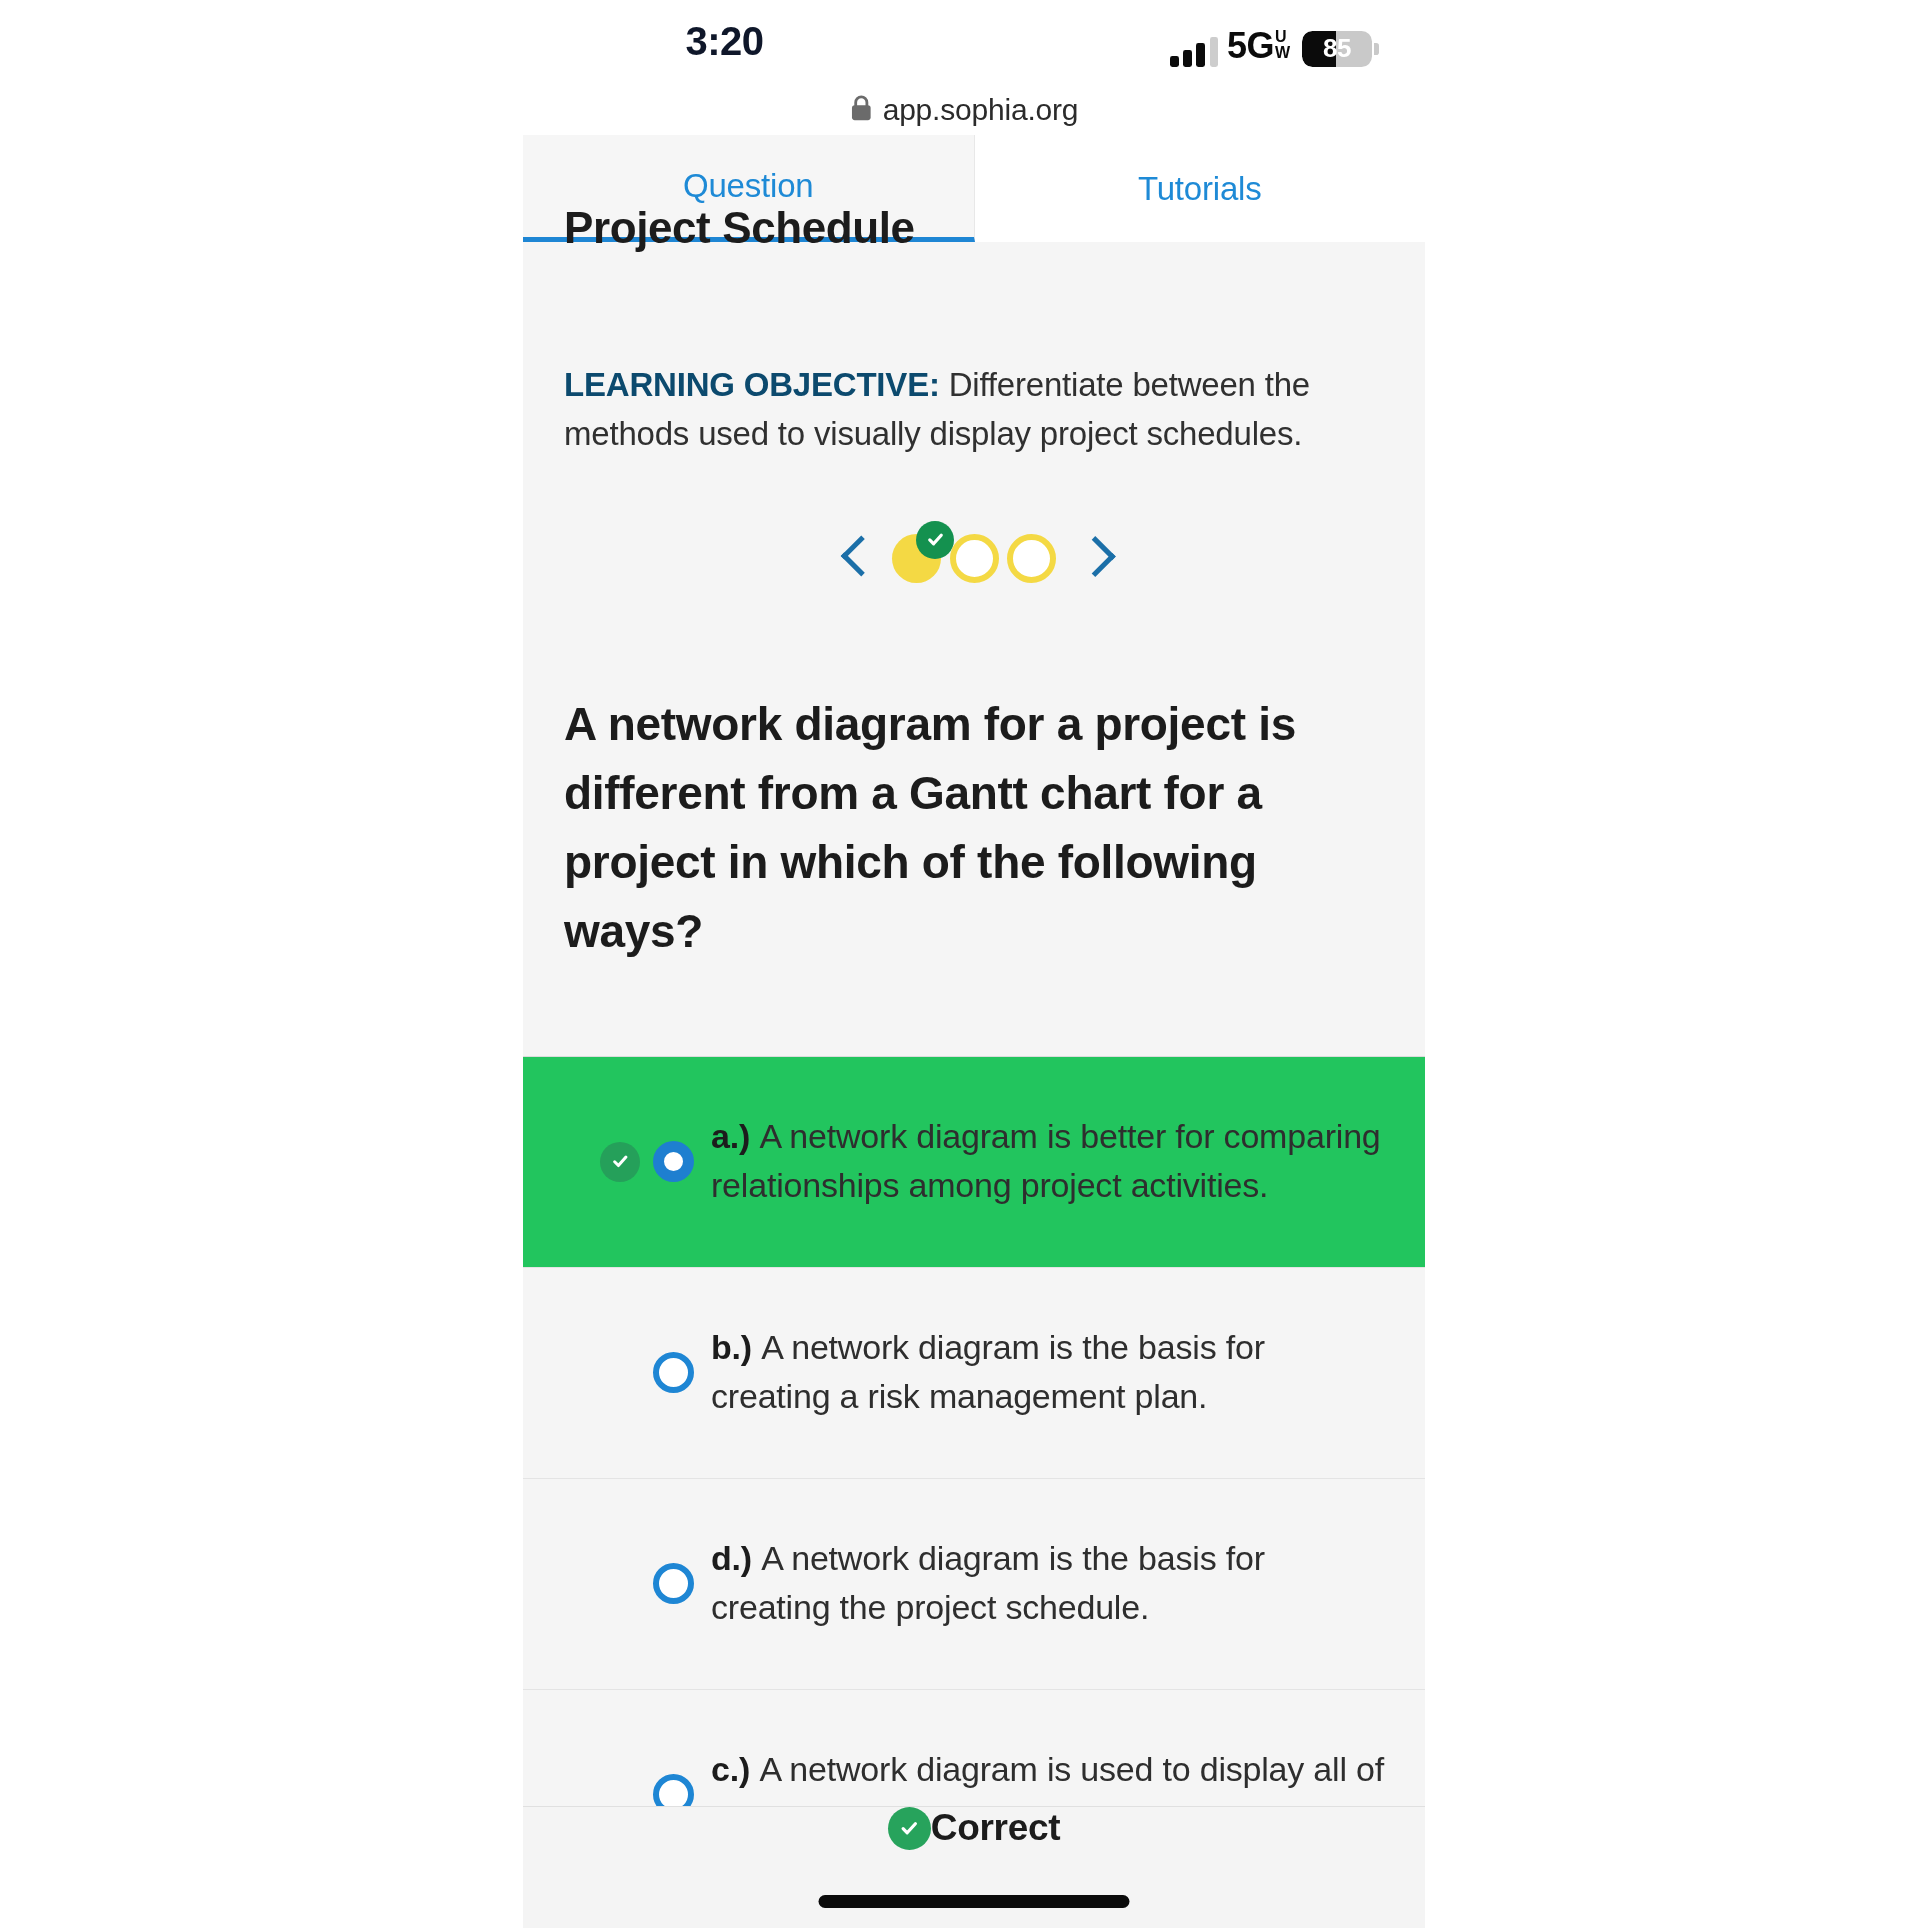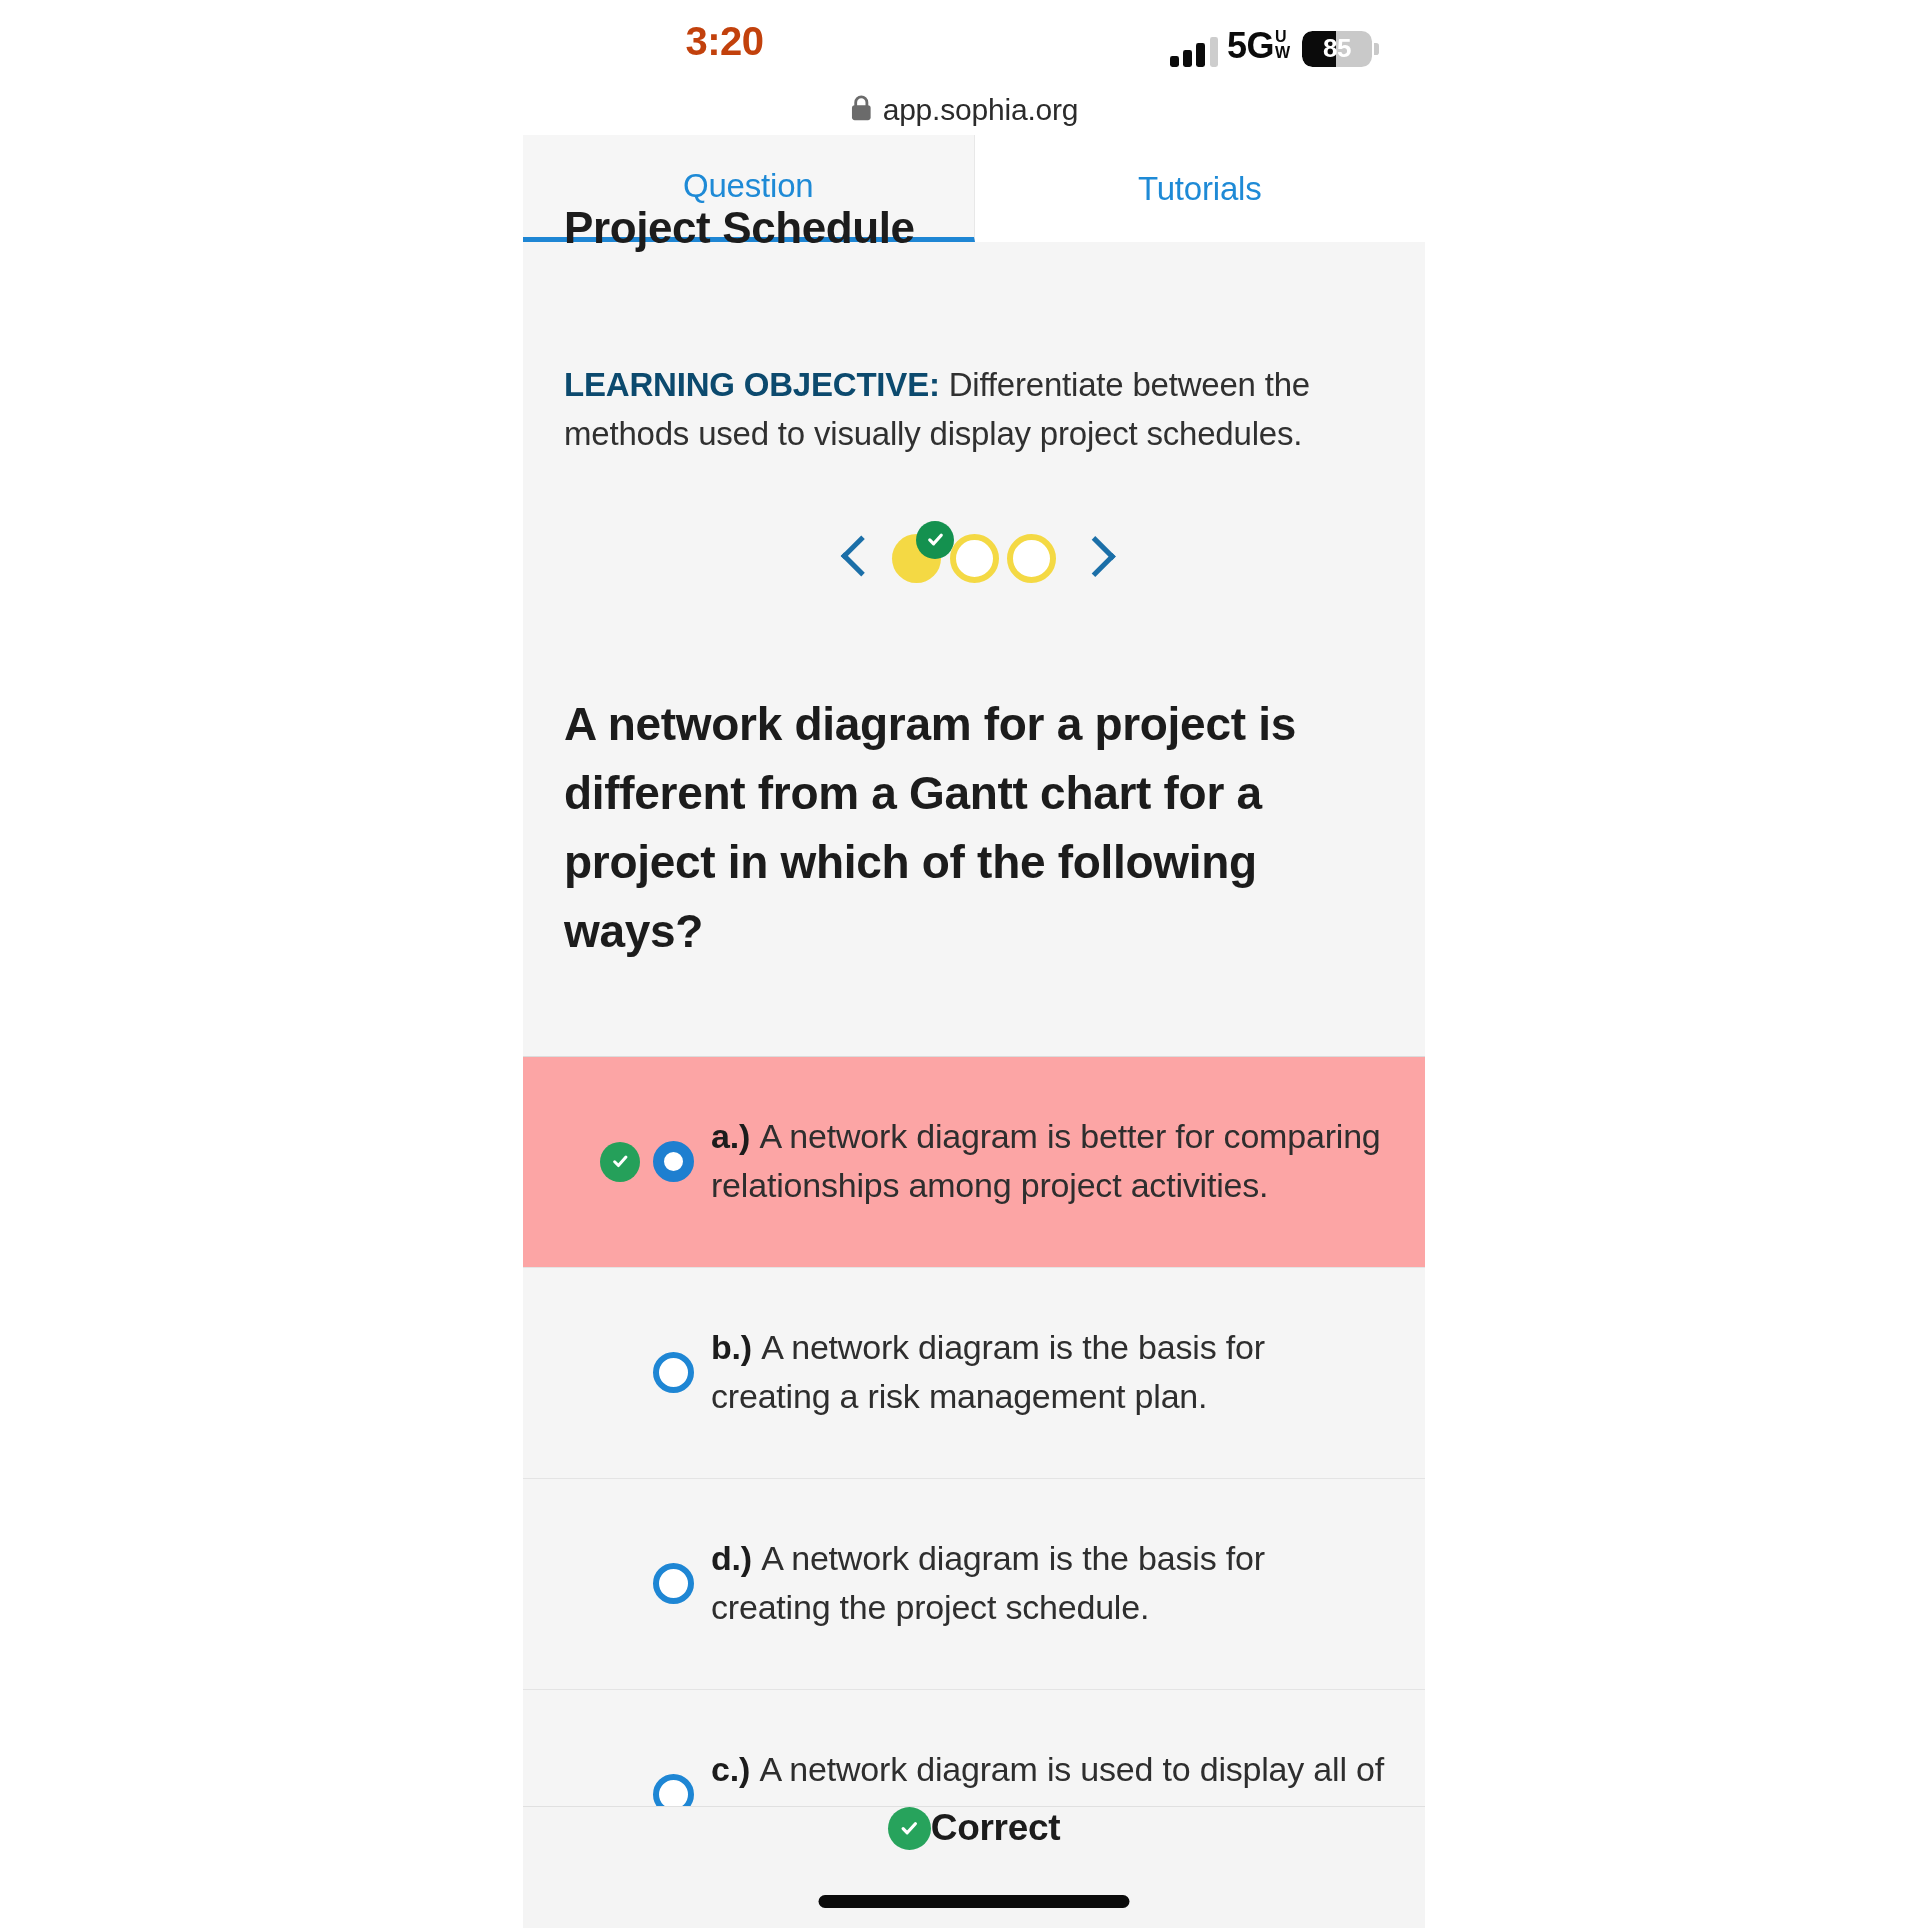--- a/index.html
+++ b/index.html
@@ -25,21 +25,21 @@
     background: #ffffff;
   }
   .status-time {
     position: absolute;
     left: 640px;
     top: 19px;
     width: 169px;
     text-align: center;
     font-size: 40px;
     font-weight: 700;
-    color: #c2410c;
+    color: #0f172a;
     letter-spacing: -0.5px;
   }
   .status-right {
     position: absolute;
     right: 556px;
     top: 24.5px;
     display: flex;
     align-items: flex-end;
     gap: 5px;
   }
@@ -279,21 +279,21 @@
     position: relative;
     display: flex;
     align-items: flex-start;
     min-height: 179px;
     box-sizing: border-box;
     border-top: 1.9px solid #e4e4e4;
     background: #f5f5f5;
     padding: 53px 38px 53px 0;
   }
   .option.correct {
-    background: #fca5a5;
+    background: #22c55e;
     border-top-color: #dcdcdc;
   }
   .option-marks {
     width: 188px;
     min-height: 104px;
     display: flex;
     align-items: center;
     justify-content: flex-end;
     gap: 13px;
     padding-right: 17px;

